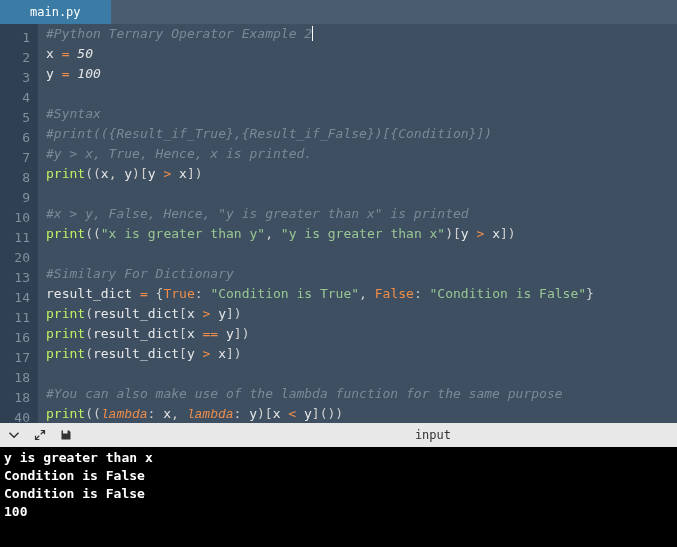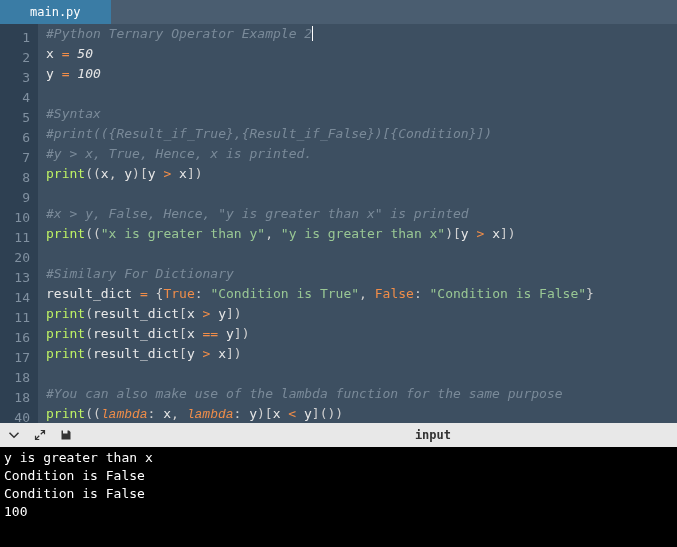--- a/index.html
+++ b/index.html
@@ -62,21 +62,20 @@
 .c-const { color: #f08d49; }
 .cursor { border-right: 1px solid #fff; }
 
 .console-bar {
   background: #e8e8e8;
   height: 24px;
   display: flex;
   align-items: center;
   padding: 0 6px;
   gap: 10px;
-  font-weight: bold;
 }
 .console-bar .icon {
   width: 16px;
   height: 16px;
   display: inline-flex;
   align-items: center;
   justify-content: center;
   color: #333;
   cursor: pointer;
 }
@@ -87,21 +86,21 @@
   padding-right: 220px;
 }
 .console {
   background: #000;
   color: #fff;
   font-family: 'Consolas', monospace;
   font-size: 13px;
   padding: 2px 4px;
   height: 100px;
 }
-.console div { line-height: 18px; }
+.console div { line-height: 18px; font-weight: bold; }
 </style>
 </head>
 <body>
 
 <div class="tab-bar">
   <div class="tab">
     <span>main.py</span>
   </div>
 </div>
 

